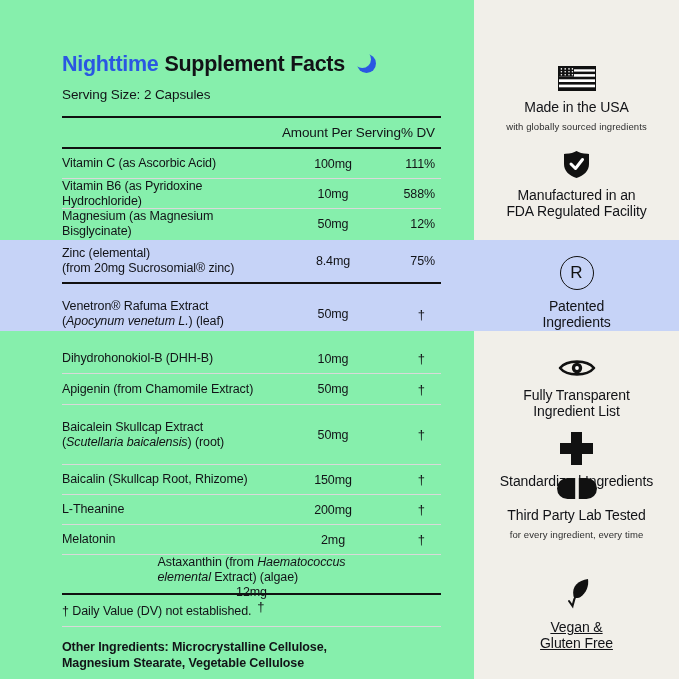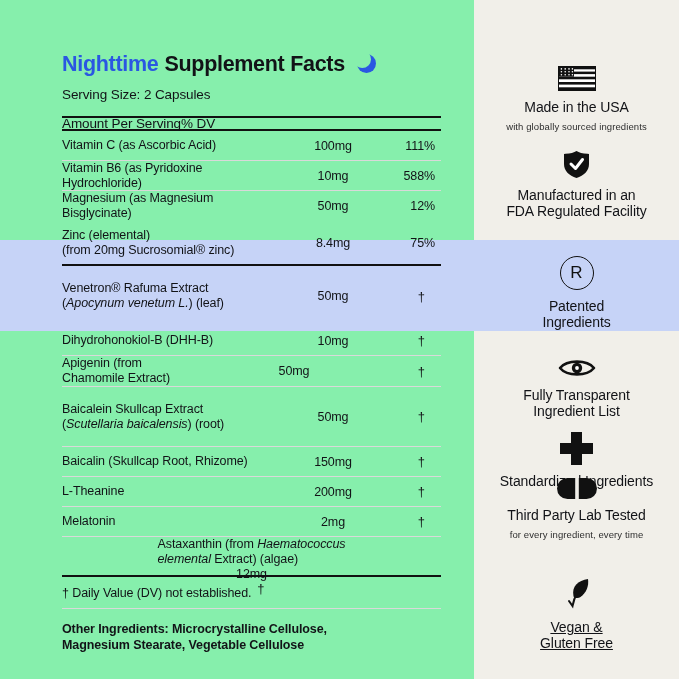--- a/index.html
+++ b/index.html
@@ -18,32 +18,32 @@
 
   
   .main{position:absolute;left:0;top:0;width:474px;height:679px;z-index:2;padding:0 33px 0 62px;box-sizing:border-box;}
   .title-row{margin-top:49px;height:30px;display:flex;align-items:center;}
   .title-row .brand{color:#2a57e2;font-size:21.5px;font-weight:700;letter-spacing:-0.3px;}
   .title-row .rest{color:#121317;font-size:21.5px;font-weight:700;letter-spacing:-0.3px;margin-left:6px;}
   .moon{margin-left:12px;margin-top:2px;}
   .serving{margin-top:8px;font-size:13.5px;letter-spacing:-0.1px;}
 
   .table{margin-top:14px;}
-  .thead{height:15px;border-top:2.5px solid #111;border-bottom:2.5px solid #111;
-         display:flex;align-items:center;justify-content:flex-start;box-sizing:border-box;}
+  .thead{height:33px;border-top:2.5px solid #111;border-bottom:2.5px solid #111;
+         display:flex;align-items:center;justify-content:flex-end;box-sizing:border-box;}
   .thead .ah{font-size:13.5px;letter-spacing:-0.1px;}
   .thead .dh{font-size:13.5px;letter-spacing:-0.1px;padding-right:6px;}
 
   .row{display:flex;align-items:center;border-bottom:1px solid #d9d9d9;box-sizing:border-box;font-size:12.5px;letter-spacing:-0.1px;background:transparent;}
   .row .name{flex:1;line-height:15px;}
   .row .amt{width:100px;text-align:center;}
   .row .dv{width:58px;text-align:right;padding-right:6px;box-sizing:border-box;}
   .row .dv.dag{padding-right:16px;font-size:13px;}
   .l{display:block;}
-  .rh30{height:30px;} .rh31{height:31px;gap:39px;} .rh40{height:40px;flex-direction:column;} .rh45{height:45px;} .rh46{height:60px;}
+  .rh30{height:30px;} .rh31{height:31px;} .rh40{height:40px;flex-direction:column;} .rh45{height:45px;} .rh46{height:60px;}
   .nb{border-bottom:none;}
   .thick{border-bottom:2.5px solid #111;}
   i{font-style:italic;}
 
   .footnote{height:32px;display:flex;align-items:center;border-bottom:1px solid #d9d9d9;font-size:12.5px;letter-spacing:-0.1px;box-sizing:border-box;}
   .other{padding-top:12px;font-size:12.5px;line-height:16px;letter-spacing:-0.1px;font-weight:bold;}
 
   
   .sidebar{position:absolute;left:474px;top:0;width:205px;height:679px;z-index:2;background:transparent;}
   .sb-section{position:absolute;left:0;width:205px;text-align:center;}

